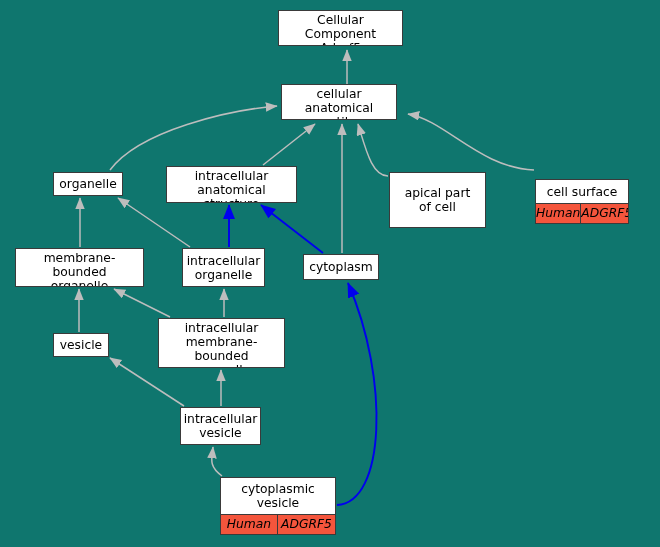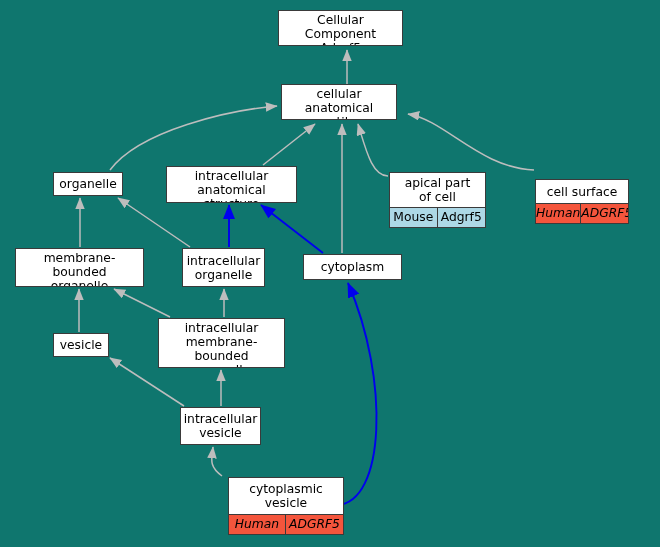--- a/index.html
+++ b/index.html
@@ -114,56 +114,52 @@
       <div class="node" style="left: 53px; top: 172px; width: 70px; height: 24px;">
         <div class="node-title">organelle</div>
       </div>
       <div class="node" style="left: 166px; top: 166px; width: 131px; height: 37px;">
         <div class="node-title">intracellular
 anatomical structure</div>
       </div>
       <div class="node" style="left: 389px; top: 172px; width: 97px; height: 56px;">
         <div class="node-title">apical part
 of cell</div>
-        <div class="annot">
-          <div class="annot-cell left annot-mouse">Mouse</div>
-          <div class="annot-cell annot-mouse">Adgrf5</div>
-        </div>
       </div>
       <div class="node" style="left: 535px; top: 160px; width: 94px; height: 45px; margin-top: 19px;">
         <div class="node-title">cell surface</div>
         <div class="annot">
           <div class="annot-cell left annot-human">Human</div>
           <div class="annot-cell annot-human">ADGRF5</div>
         </div>
       </div>
       <div class="node" style="left: 15px; top: 248px; width: 129px; height: 39px;">
         <div class="node-title">membrane-bounded
 organelle</div>
       </div>
       <div class="node" style="left: 182px; top: 248px; width: 83px; height: 39px;">
         <div class="node-title">intracellular
 organelle</div>
       </div>
-      <div class="node" style="left: 303px; top: 254px; width: 99px; height: 26px;">
+      <div class="node" style="left: 303px; top: 254px; width: 76px; height: 26px;">
         <div class="node-title">cytoplasm</div>
       </div>
       <div class="node" style="left: 53px; top: 333px; width: 56px; height: 24px;">
         <div class="node-title">vesicle</div>
       </div>
       <div class="node" style="left: 158px; top: 318px; width: 127px; height: 50px;">
         <div class="node-title">intracellular
 membrane-bounded
 organelle</div>
       </div>
       <div class="node" style="left: 180px; top: 407px; width: 81px; height: 38px;">
         <div class="node-title">intracellular
 vesicle</div>
       </div>
-      <div class="node" style="left: 220px; top: 477px; width: 116px; height: 58px; margin-left: 8px;">
+      <div class="node" style="left: 220px; top: 477px; width: 116px; height: 58px;">
         <div class="node-title">cytoplasmic
 vesicle</div>
         <div class="annot">
           <div class="annot-cell left annot-human">Human</div>
           <div class="annot-cell annot-human">ADGRF5</div>
         </div>
       </div>
     </div>
 
 </div>

